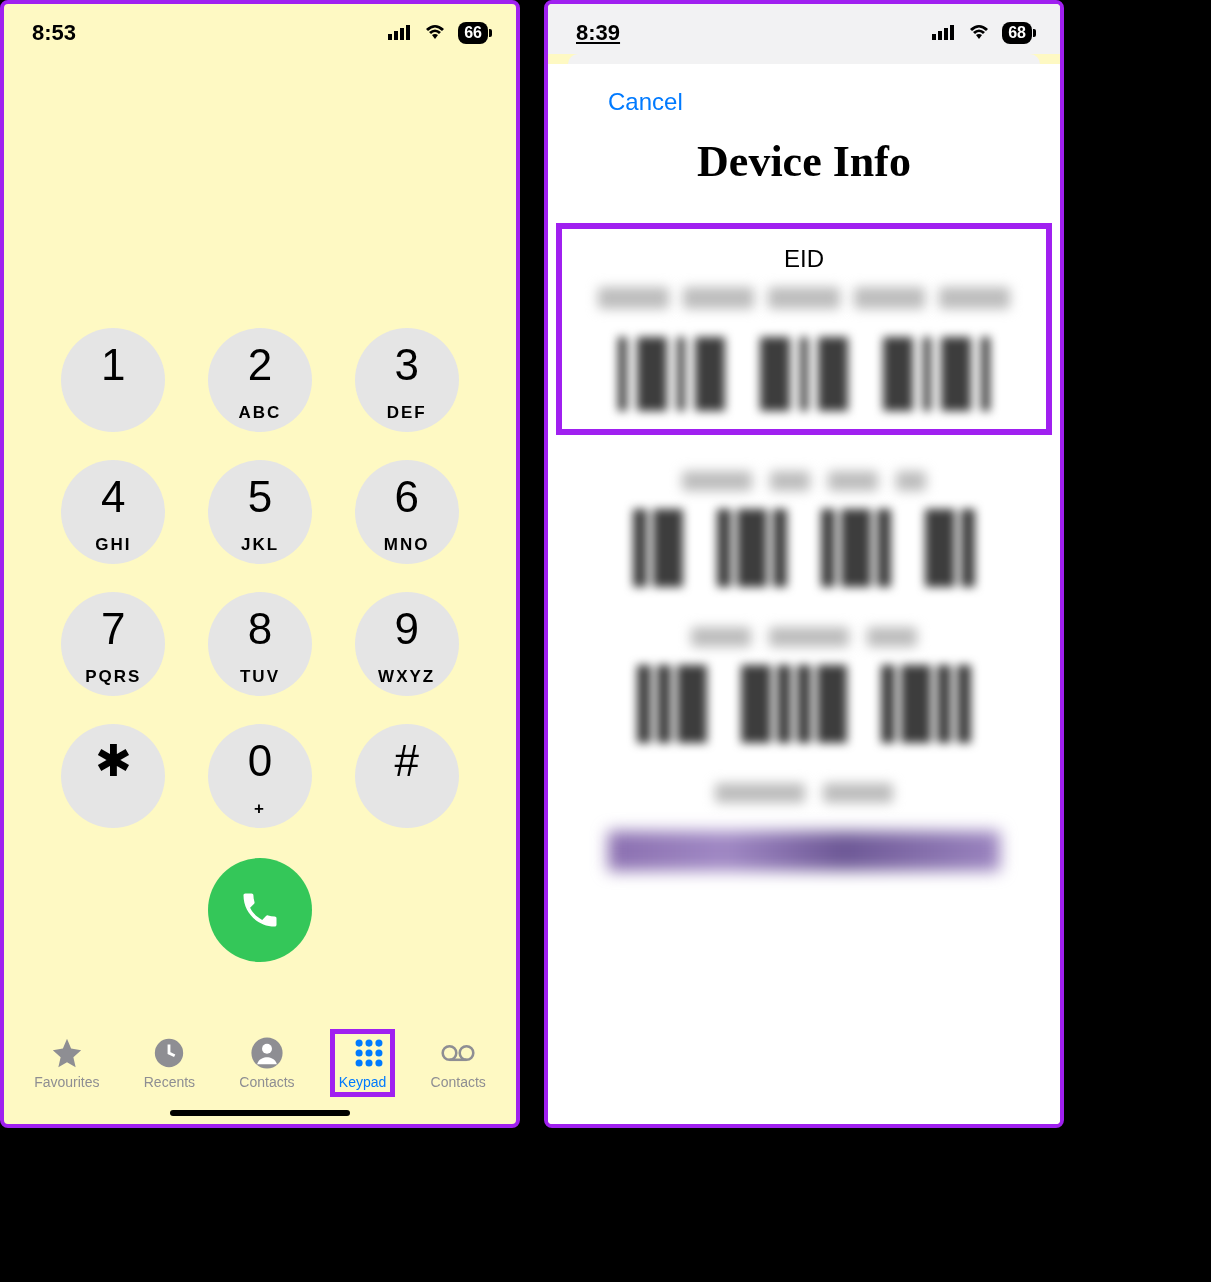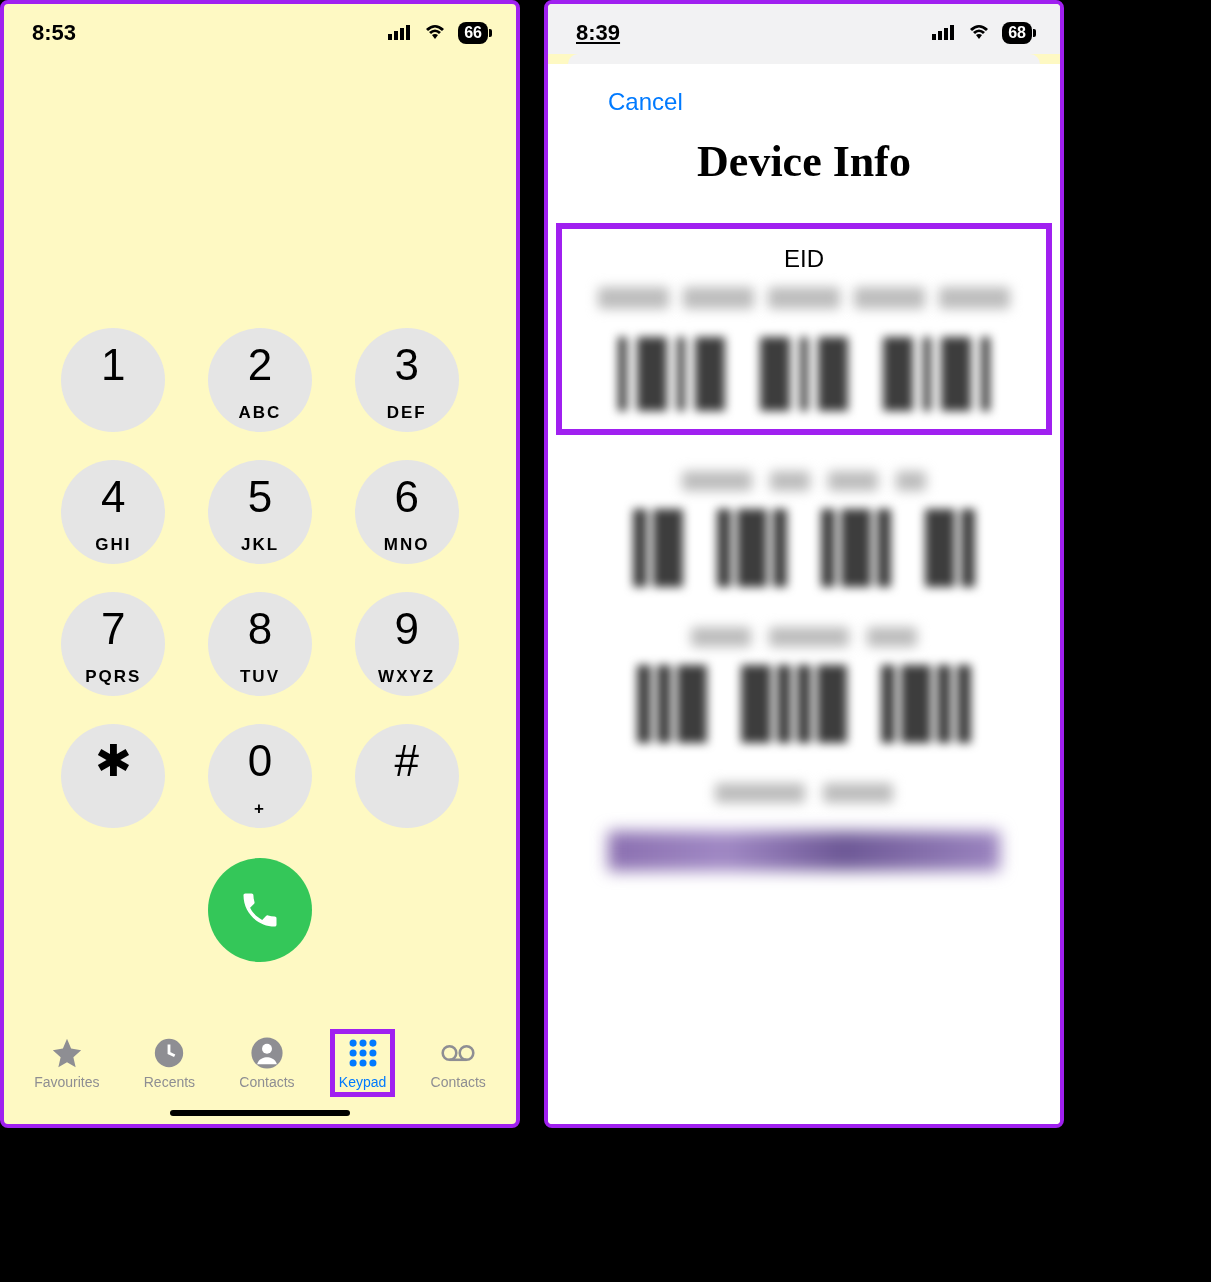--- a/index.html
+++ b/index.html
@@ -123,20 +123,21 @@
     color: #8e8e93;
     font-size: 14px;
     cursor: pointer;
     padding: 4px 6px;
   }
   .tab.active { color: #007aff; }
   .tab svg { width: 34px; height: 34px; }
   .tab.highlighted {
     outline: 5px solid #a020f0;
     outline-offset: -2px;
+    align-items: flex-end;
   }
   .home-indicator {
     width: 180px; height: 6px;
     background: #000;
     border-radius: 3px;
     margin: 10px auto 8px;
   }
 
   
   .right .status-bar { background: #f2f2f3; text-decoration: underline; }

